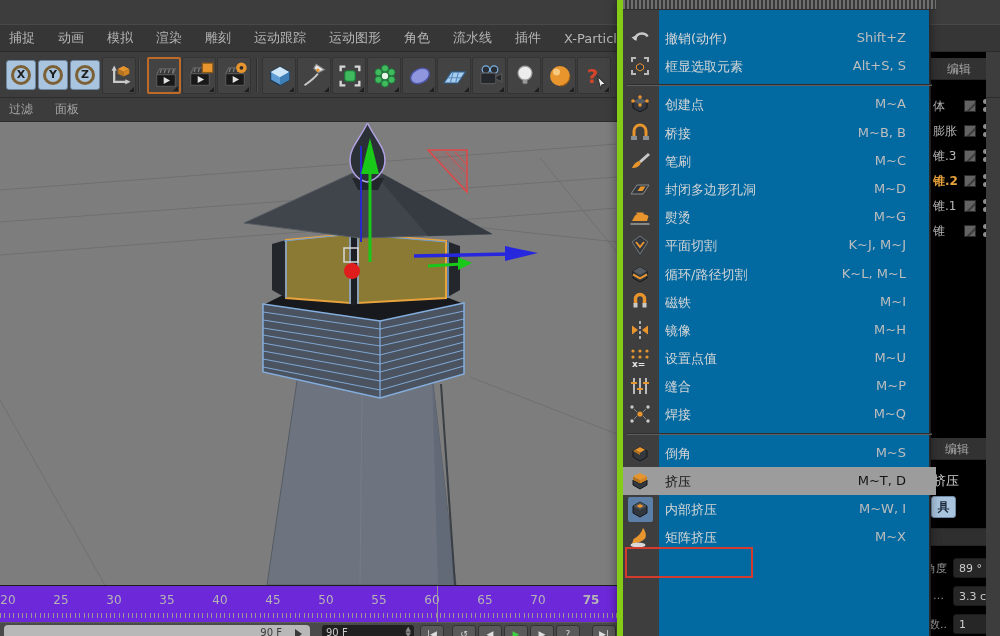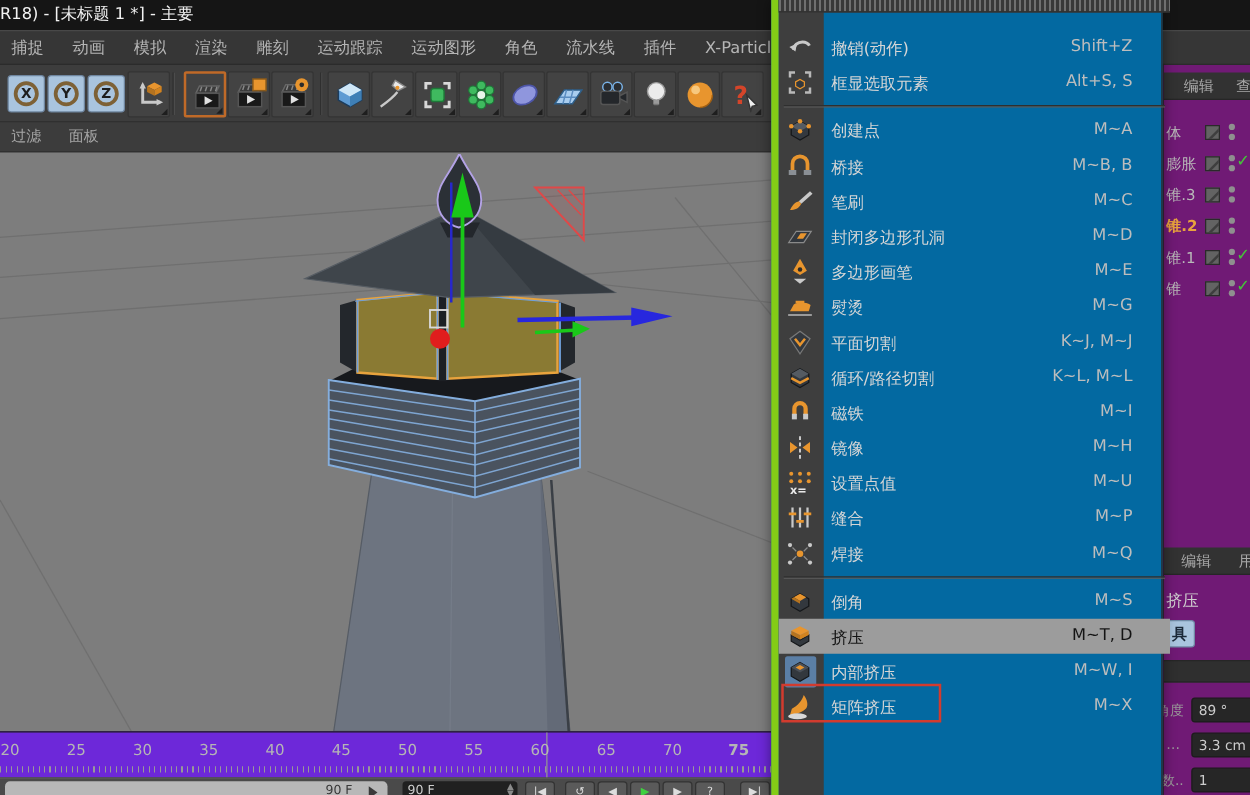--- a/index.html
+++ b/index.html
@@ -55,21 +55,21 @@
   .time-slider .tri { position:absolute; right:8px; top:4px; width:0; height:0; border-top:5px solid transparent;
                       border-bottom:5px solid transparent; border-left:7px solid #3a3a3a; }
   .end-field { position:absolute; left:322px; top:2px; width:92px; height:14px; background:#202020; border-radius:3px;
                color:#cccccc; font-size:10px; padding:2px 4px; }
   .end-field .spin { position:absolute; right:3px; top:1px; color:#8a8a8a; font-size:7px; line-height:6px; }
   .transport-btn { position:absolute; top:2px; width:24px; height:14px; background:#5a5a5a; border:1px solid #333;
                    border-radius:3px; color:#dddddd; font-size:9px; text-align:center; line-height:16px; overflow:hidden; }
   .transport-btn.play { color:#3fd03f; }
 
   
-  .right-panel { position:absolute; left:930px; top:52px; width:70px; height:584px; background:#701a75;
+  .right-panel { position:absolute; left:930px; top:52px; width:56px; height:584px; background:#000000;
                  border-left:1px solid #262626; overflow:hidden; }
   .panel-header { position:absolute; left:0; width:70px; height:22px; background:#323232; border-bottom:1px solid #262626; }
   .panel-header .h-item { position:absolute; top:3px; color:#a8a8a8; font-size:12px; white-space:nowrap; }
   .om-rows { position:absolute; left:0; top:42px; width:70px; }
   .om-row { position:relative; height:25px; }
   .om-name { position:absolute; left:2px; top:4px; color:#b8b8b8; font-size:12px; white-space:nowrap; }
   .om-name.sel { color:#e8a33d; font-weight:bold; }
   .om-toggle { position:absolute; left:33px; top:6px; width:12px; height:12px; background:#636363;
                border:1px solid #2a2a2a; overflow:hidden; }
   .om-toggle::after { content:""; position:absolute; left:-2px; top:5px; width:18px; height:2px; background:#3e3e3e;
@@ -109,21 +109,20 @@
   .ctx-sep { height:10px; position:relative; }
   .ctx-sep::after { content:""; position:absolute; left:4px; right:4px; top:4px; height:1px; background:#2f2f2f;
                     box-shadow:0 1px 0 #5d5d5d; }
   .red-box { position:absolute; left:2px; top:547px; width:128px; height:31px; border:2px solid #d23b2e; z-index:5; }
 </style>
 </head>
 <body>
 
 <div class="screen">
 
-  <div class="titlebar">R18) - [未标题 1 *] - 主要</div>
 
   <div class="menubar">
       <span class="menubar-item">捕捉</span>
       <span class="menubar-item">动画</span>
       <span class="menubar-item">模拟</span>
       <span class="menubar-item">渲染</span>
       <span class="menubar-item">雕刻</span>
       <span class="menubar-item">运动跟踪</span>
       <span class="menubar-item">运动图形</span>
       <span class="menubar-item">角色</span>
@@ -452,29 +451,20 @@
         <div class="ctx-item">
           <span class="icon-tile"><svg width="24" height="24" viewBox="0 0 24 24">
               <path d="M3 17l6-9h12l-6 9z" fill="#33383e" stroke="#8a8a8a"></path>
               <path d="M9.5 14l3-4.5h5l-3 4.5z" fill="#e8952e"></path>
             </svg></span>
           <span class="ctx-label">封闭多边形孔洞</span>
           <span class="ctx-shortcut">M~D</span>
         </div>
         <div class="ctx-item">
           <span class="icon-tile"><svg width="24" height="24" viewBox="0 0 24 24">
-              <path d="M12 2l5.5 9.5L12 15l-5.5-3.5z" fill="#e8952e"></path>
-              <circle cx="12" cy="10.5" r="1.8" fill="#2b2b2b"></circle>
-              <path d="M7 18h10l-5 4z" fill="#c9c9c9"></path>
-            </svg></span>
-          <span class="ctx-label">多边形画笔</span>
-          <span class="ctx-shortcut">M~E</span>
-        </div>
-        <div class="ctx-item">
-          <span class="icon-tile"><svg width="24" height="24" viewBox="0 0 24 24">
               <path d="M4 16h15l1.5-5c-4-2.5-10-2.5-13.5-.5z" fill="#e8952e"></path>
               <path d="M8.5 8.5h7" stroke="#e8952e" stroke-width="2"></path>
               <path d="M2.5 19h19" stroke="#9a9a9a" stroke-width="1.6"></path>
             </svg></span>
           <span class="ctx-label">熨烫</span>
           <span class="ctx-shortcut">M~G</span>
         </div>
         <div class="ctx-item">
           <span class="icon-tile"><svg width="24" height="24" viewBox="0 0 24 24">
               <path d="M12 3l8 6-8 12-8-12z" fill="#33383e" stroke="#777"></path>

